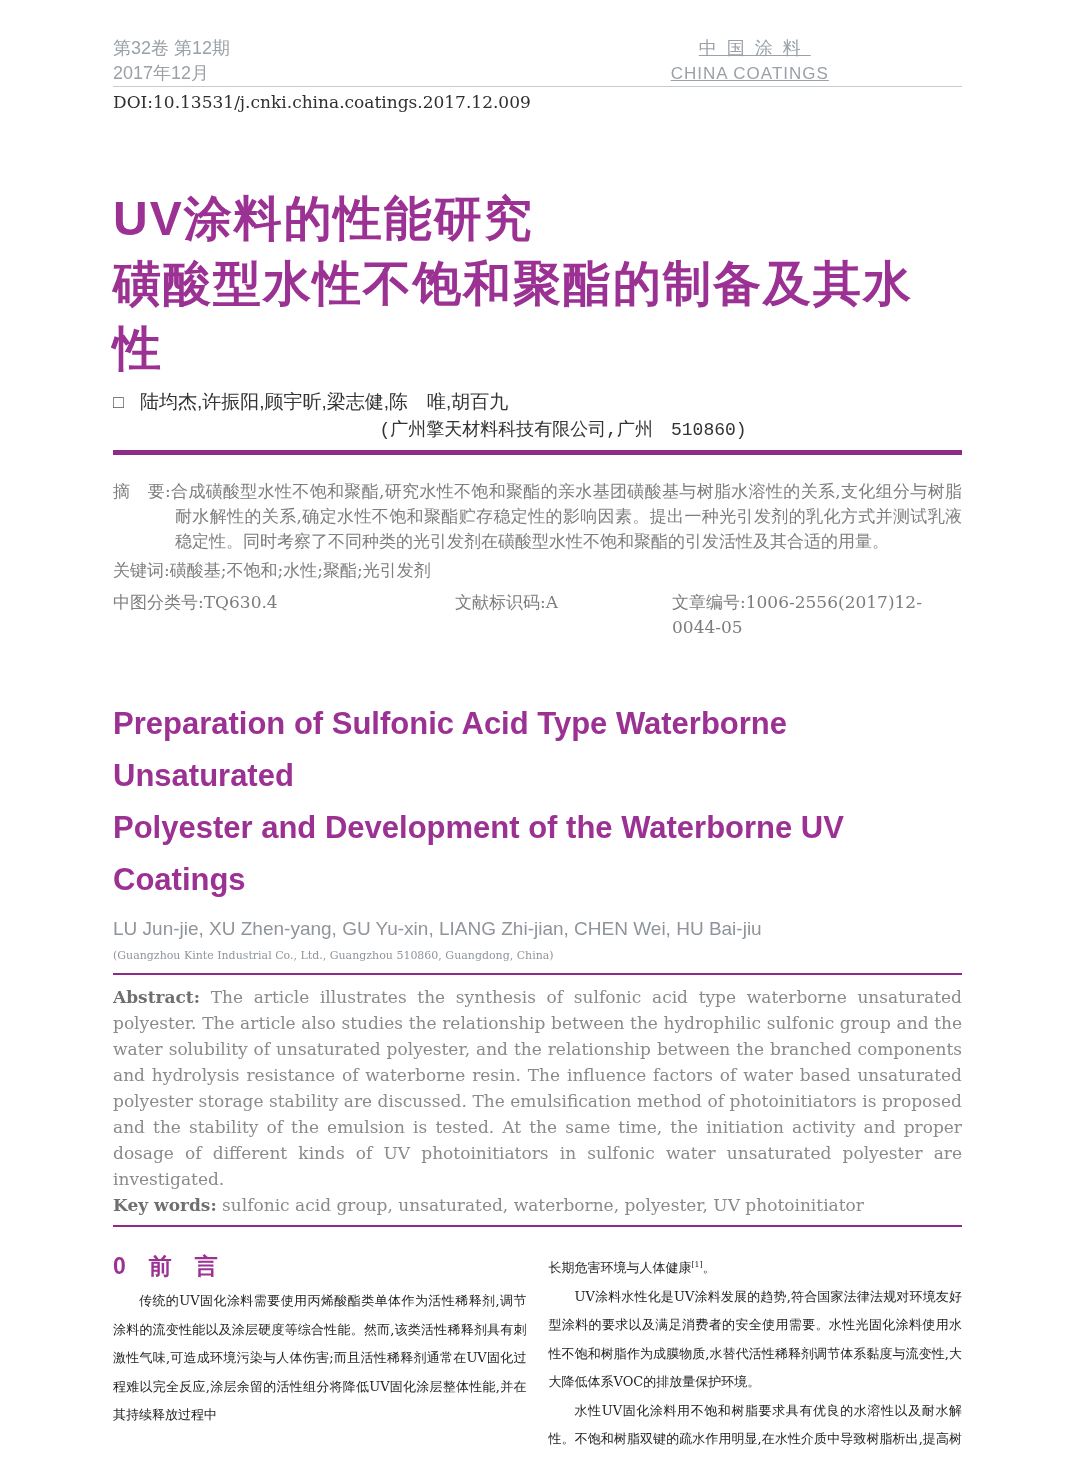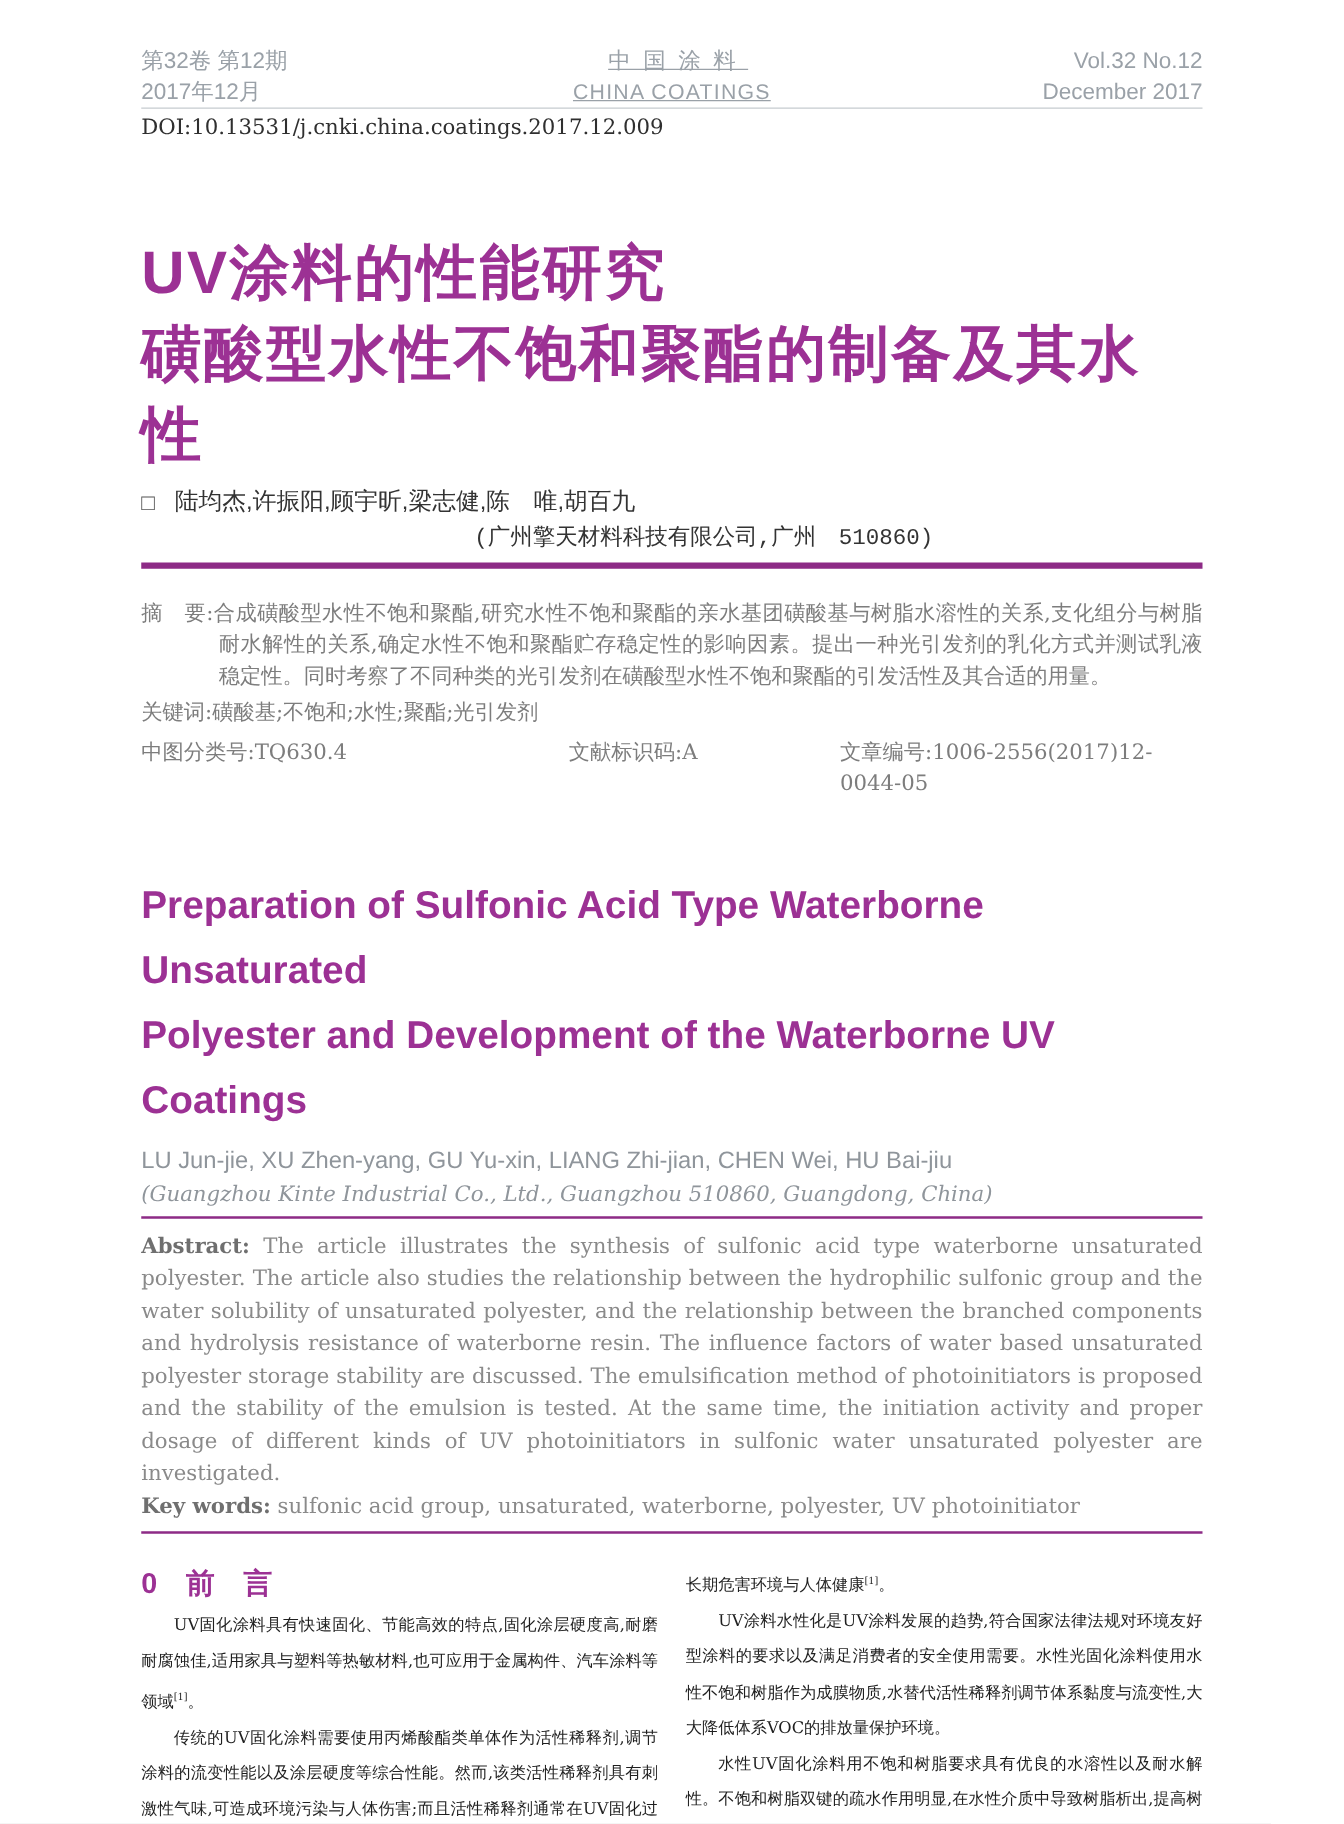--- a/index.html
+++ b/index.html
@@ -88,22 +88,21 @@
     font-size:31px; line-height:52px;
     color:#9c3194;
   }
   .authors-en {
     margin-top:12px;
     font-family:"Liberation Sans", sans-serif;
     font-size:19px; line-height:21px; color:#8f959b;
   }
   .affiliation-en {
     margin-top:7px;
-    font-style:italic;
-    font-size:17px; line-height:20px; color:#8f959b;
+    font-size:11px; line-height:20px; color:#8f959b;
   }
   .rule-thin { margin-top:7px; height:2px; background:#8d2b86; }
 
   .abs-en {
     margin-top:9px;
     font-size:17px; line-height:26px;
     color:#8a8a8a;
     text-align:justify;
   }
   .abs-en .b, .kw-en .b { font-weight:bold; color:#6f6f6f; }
@@ -139,24 +138,20 @@
 
     <div class="jheader">
       <div class="col">
         <div>第32卷 第12期</div>
         <div>2017年12月</div>
       </div>
       <div class="col center">
         <div class="journal-cn">中国涂料</div>
         <div class="journal-en">CHINA COATINGS</div>
       </div>
-      <div class="col right">
-        <div>Vol.32 No.12</div>
-        <div>December 2017</div>
-      </div>
     </div>
     <div class="doi-line">DOI:10.13531/j.cnki.china.coatings.2017.12.009</div>
 
     <div class="title-cn">
       <div>UV涂料的性能研究</div>
       <div>磺酸型水性不饱和聚酯的制备及其水性</div>
     </div>
 
     <div class="authors-cn">
       <span class="author-marker">□</span>
@@ -185,21 +180,20 @@
     <div class="rule-thin"></div>
 
     <p class="abs-en"><span class="b">Abstract:</span><span> The article illustrates the synthesis of sulfonic acid type waterborne unsaturated polyester. The article also studies the relationship between the hydrophilic sulfonic group and the water solubility of unsaturated polyester, and the relationship between the branched components and hydrolysis resistance of waterborne resin. The influence factors of water based unsaturated polyester storage stability are discussed. The emulsification method of photoinitiators is proposed and the stability of the emulsion is tested. At the same time, the initiation activity and proper dosage of different kinds of UV photoinitiators in sulfonic water unsaturated polyester are investigated.</span></p>
     <p class="kw-en"><span class="b">Key words:</span><span> sulfonic acid group, unsaturated, waterborne, polyester, UV photoinitiator</span></p>
 
     <div class="rule-thin"></div>
 
     <div class="body-cols">
       <div class="bcol">
         <div class="sec-heading">0　前　言</div>
-        <p>UV固化涂料具有快速固化、节能高效的特点,固化涂层硬度高,耐磨耐腐蚀佳,适用家具与塑料等热敏材料,也可应用于金属构件、汽车涂料等领域<sup>[1]</sup>。</p>
         <p>传统的UV固化涂料需要使用丙烯酸酯类单体作为活性稀释剂,调节涂料的流变性能以及涂层硬度等综合性能。然而,该类活性稀释剂具有刺激性气味,可造成环境污染与人体伤害;而且活性稀释剂通常在UV固化过程难以完全反应,涂层余留的活性组分将降低UV固化涂层整体性能,并在其持续释放过程中</p>
       </div>
       <div class="bcol">
         <p class="no-indent">长期危害环境与人体健康<sup>[1]</sup>。</p>
         <p>UV涂料水性化是UV涂料发展的趋势,符合国家法律法规对环境友好型涂料的要求以及满足消费者的安全使用需要。水性光固化涂料使用水性不饱和树脂作为成膜物质,水替代活性稀释剂调节体系黏度与流变性,大大降低体系VOC的排放量保护环境。</p>
         <p>水性UV固化涂料用不饱和树脂要求具有优良的水溶性以及耐水解性。不饱和树脂双键的疏水作用明显,在水性介质中导致树脂析出,提高树脂的耐水解性、耐水性等也是目前该领域的技术难题。水性光固</p>
       </div>
     </div>
 
   </div>

